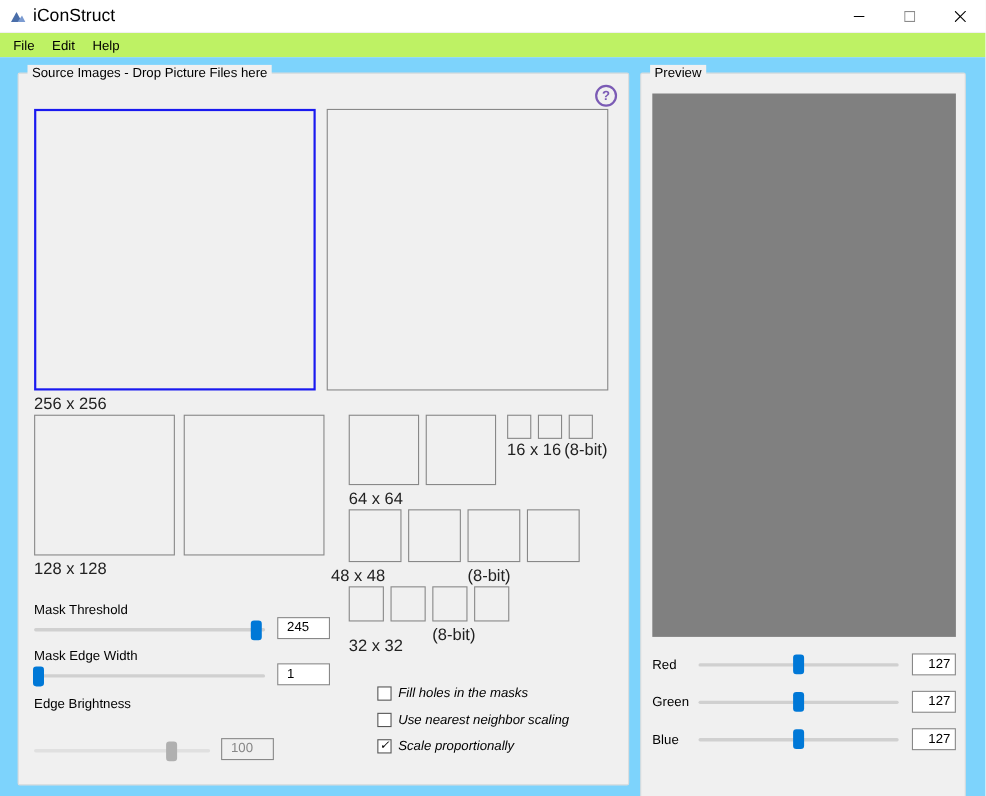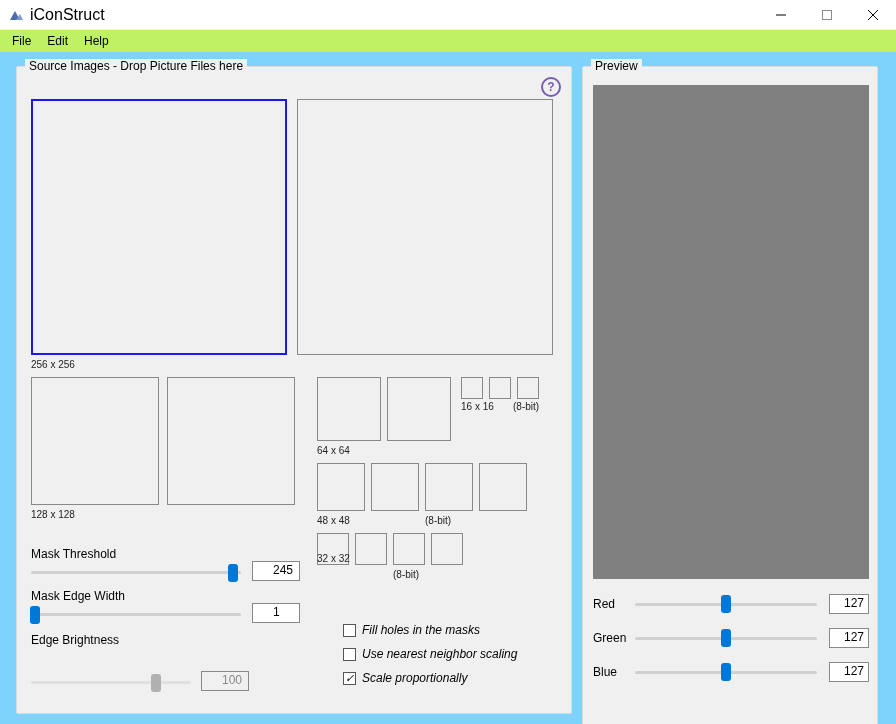--- a/index.html
+++ b/index.html
@@ -23,31 +23,31 @@
 .group { position: absolute; border: 1px solid #dcdcdc; border-radius: 2px; background: #f0f0f0; }
 .group > .legend { position: absolute; top: -8px; left: 8px; background: #f0f0f0; padding: 0 4px; font-size: 12px; color: #000; }
 
 
 .grp-source { left: 16px; top: 14px; width: 556px; height: 648px; }
 .grp-preview { left: 582px; top: 14px; width: 296px; height: 720px; }
 
 
 .slot { position: absolute; border: 1px solid #888; background: #f0f0f0; }
 .sel { border: 2px solid #1a1af0; }
-.slot-label { position: absolute; font-size: 10px; color: #222; }
+.slot-label { position: absolute; font-size: 15px; color: #222; }
 
 
 .help { position: absolute; right: 10px; top: 10px; width: 20px; height: 20px; border: 2px solid #7b5bb5; border-radius: 50%; display: flex; align-items: center; justify-content: center; color: #7b5bb5; font-weight: bold; font-size: 13px; cursor: pointer; }
 
 
 .label { position: absolute; font-size: 12px; color: #000; }
 .slider-track { position: absolute; height: 3px; background: #d0d0d0; border-radius: 2px; }
 .slider-thumb { position: absolute; width: 10px; height: 18px; background: #0078d7; border-radius: 3px; transform: translate(-50%, -50%); }
 .slider-thumb.disabled { background: #b0b0b0; }
-.valbox { position: absolute; width: 48px; height: 20px; border: 1px solid #888; background: #fff; padding: 1px 20px; font-size: 12px; }
+.valbox { position: absolute; width: 48px; height: 20px; border: 1px solid #888; background: #fff; padding: 1px 8px; font-size: 12px; }
 .valbox.disabled { background: #f0f0f0; color: #888; }
 
 
 .radio-row { position: absolute; display: flex; gap: 22px; align-items: center; }
 .radio { display: flex; align-items: center; gap: 4px; cursor: pointer; }
 .radio .dot { width: 12px; height: 12px; border: 1px solid #555; border-radius: 50%; display: inline-flex; align-items: center; justify-content: center; background: #fff; }
 .radio .dot.checked::after { content: ""; width: 6px; height: 6px; background: #000; border-radius: 50%; }
 
 
 .check-row { position: absolute; display: flex; align-items: center; gap: 6px; cursor: pointer; font-style: italic; }
@@ -139,28 +139,28 @@
     <div class="slot" style="left:444px; top:310px; width:22px; height:22px;"></div>
     <div class="slot" style="left:472px; top:310px; width:22px; height:22px;"></div>
     <div class="slot" style="left:500px; top:310px; width:22px; height:22px;"></div>
     <div class="slot-label" style="left:444px; top:334px;">16 x 16</div>
     <div class="slot-label" style="left:496px; top:334px;">(8-bit)</div>
 
     <div class="slot" style="left:300px; top:396px; width:48px; height:48px;"></div>
     <div class="slot" style="left:354px; top:396px; width:48px; height:48px;"></div>
     <div class="slot" style="left:408px; top:396px; width:48px; height:48px;"></div>
     <div class="slot" style="left:462px; top:396px; width:48px; height:48px;"></div>
-    <div class="slot-label" style="left:300px; top:448px;">48 x 48</div>
+    <div class="slot-label" style="left:284px; top:448px;">48 x 48</div>
     <div class="slot-label" style="left:408px; top:448px;">(8-bit)</div>
 
     <div class="slot" style="left:300px; top:466px; width:32px; height:32px;"></div>
     <div class="slot" style="left:338px; top:466px; width:32px; height:32px;"></div>
     <div class="slot" style="left:376px; top:466px; width:32px; height:32px;"></div>
     <div class="slot" style="left:414px; top:466px; width:32px; height:32px;"></div>
-    <div class="slot-label" style="left:300px; top:486px;">32 x 32</div>
+    <div class="slot-label" style="left:300px; top:512px;">32 x 32</div>
     <div class="slot-label" style="left:376px; top:502px;">(8-bit)</div>
 
     <div class="label" style="left:14px; top:480px;">Mask Threshold</div>
     <div class="slider-track" style="left:14px; top:504px; width:210px;">
       <div class="slider-thumb" style="left:96%; top:50%;"></div>
     </div>
     <div class="valbox" style="left:235px; top:494px;">245</div>
 
     <div class="label" style="left:14px; top:522px;">Mask Edge Width</div>
     <div class="slider-track" style="left:14px; top:546px; width:210px;">

